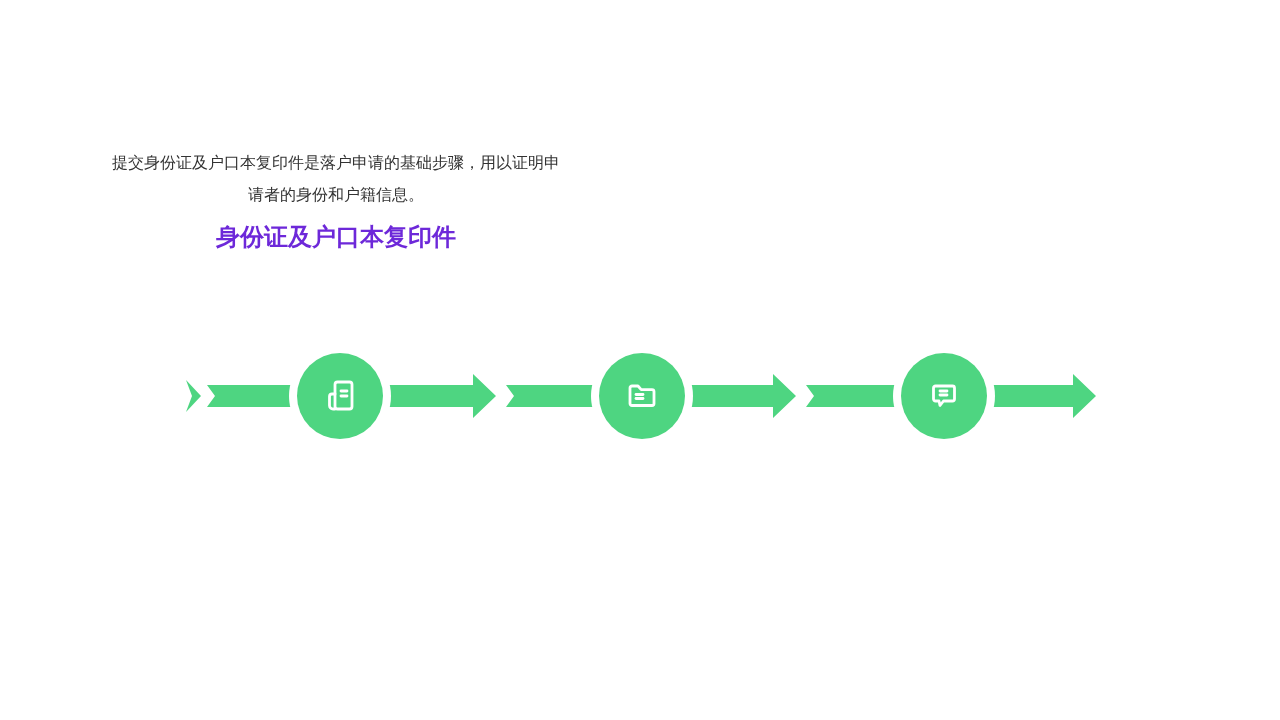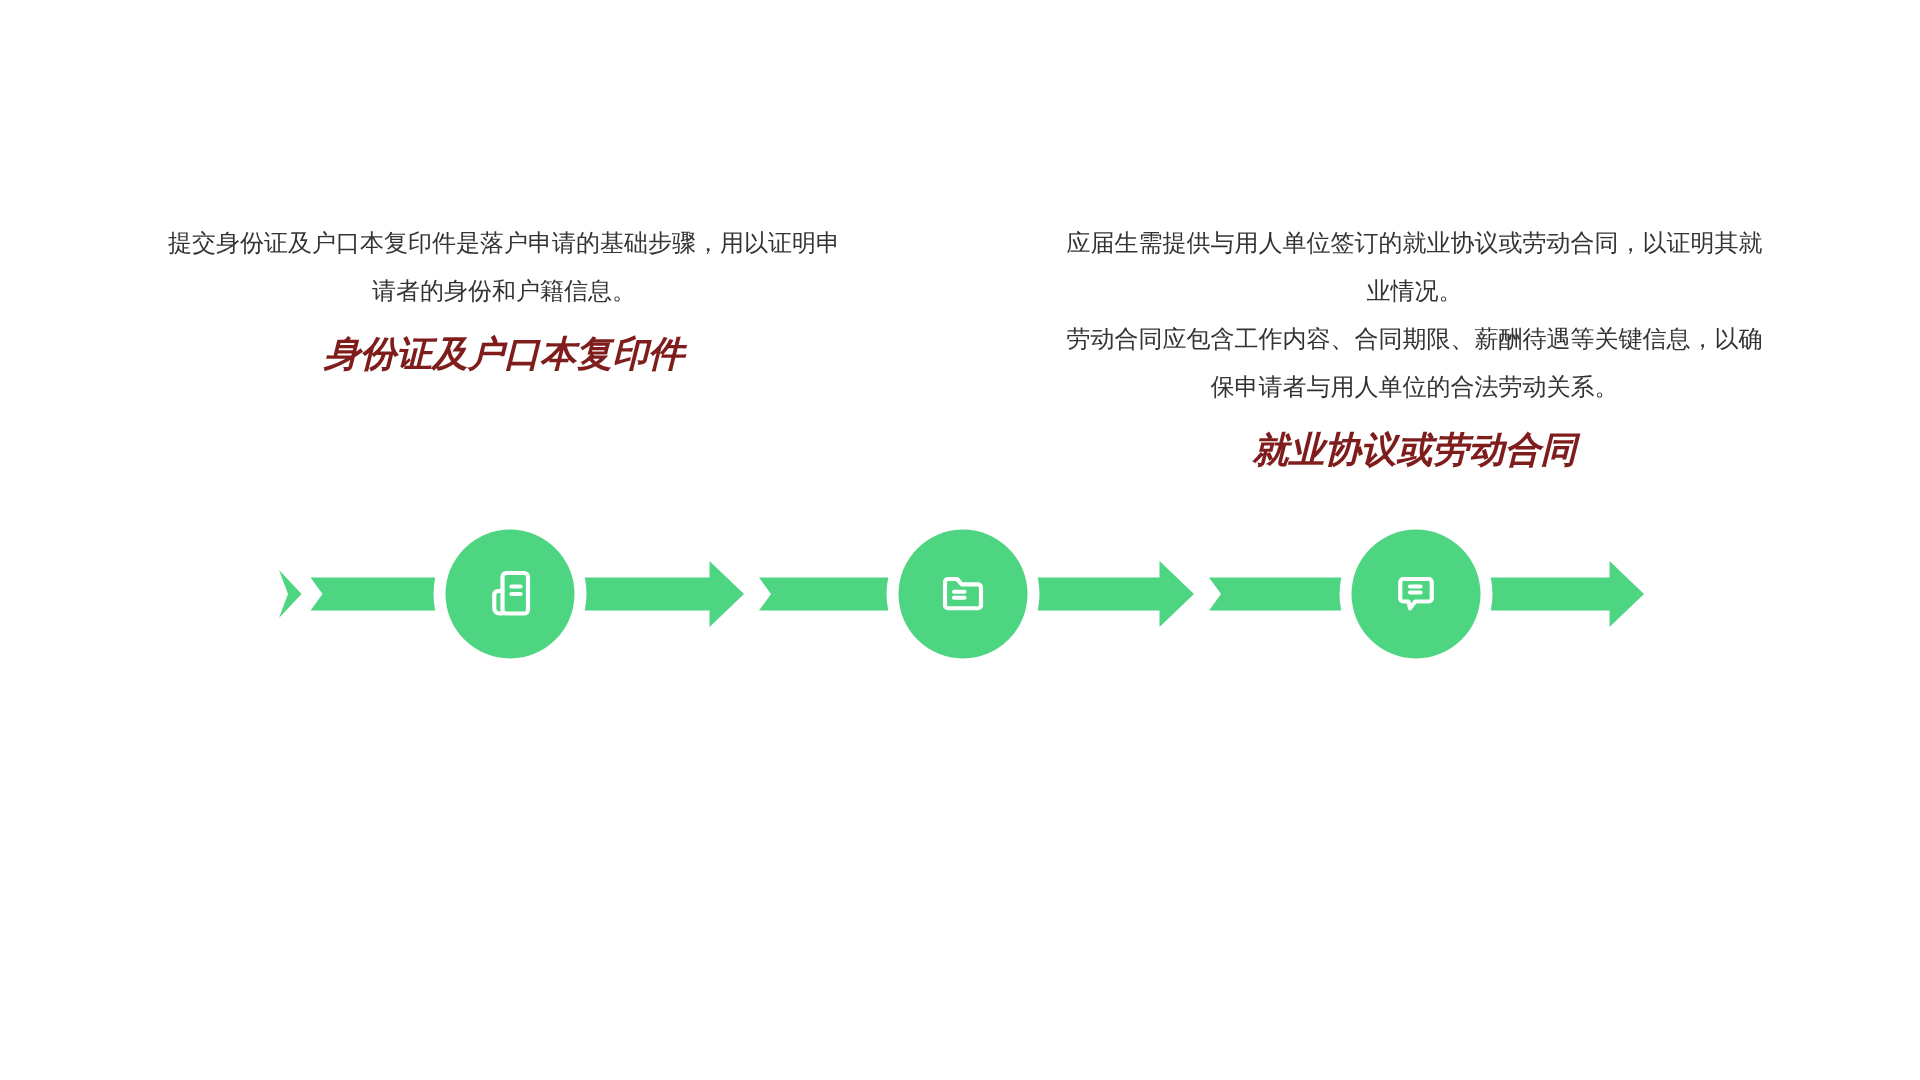--- a/index.html
+++ b/index.html
@@ -27,25 +27,24 @@
     text-align: center;
     color: #333333;
     font-size: 16px;
     line-height: 32px;
   }
   .text-block p {
     margin: 0;
   }
   .step-title {
     margin: 12px;
-    color: #7f1d1d;
+    color: #6d28d9;
     font-size: 24px;
     font-weight: bold;
     line-height: 32px;
-    font-style: italic;
   }
   .block-left   { left: 105px; top: 147px; width: 462px; }
   .block-right  { left: 708px; top: 147px; width: 470px; }
   .block-bottom { left: 410px; top: 483px; width: 460px; }
   .block-left .step-title,
   .block-right .step-title { margin-top: 10px; }
   .block-bottom .step-title { margin-bottom: 16px; }
 </style>
 </head>
 <body>
@@ -94,20 +93,15 @@
         <line x1="14" y1="17" x2="21" y2="17"></line>
       </g>
     </g>
   </svg>
 
   <div class="text-block block-left">
     <p>提交身份证及户口本复印件是落户申请的基础步骤，用以证明申请者的身份和户籍信息。</p>
     <h2 class="step-title">身份证及户口本复印件</h2>
   </div>
 
-  <div class="text-block block-right">
-    <p>应届生需提供与用人单位签订的就业协议或劳动合同，以证明其就业情况。</p>
-    <p>劳动合同应包含工作内容、合同期限、薪酬待遇等关键信息，以确保申请者与用人单位的合法劳动关系。</p>
-    <h2 class="step-title">就业协议或劳动合同</h2>
-  </div>
 
 
 </div>
 
 </body></html>

